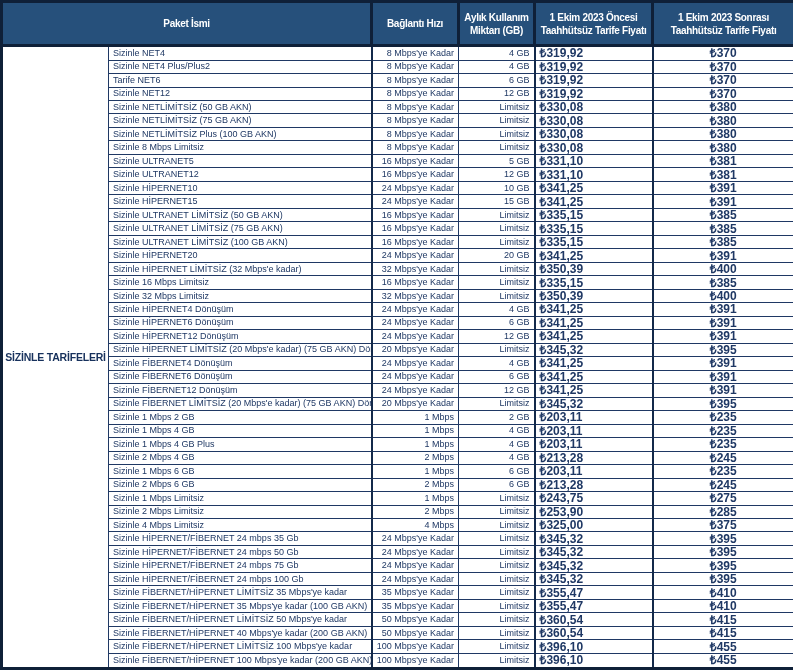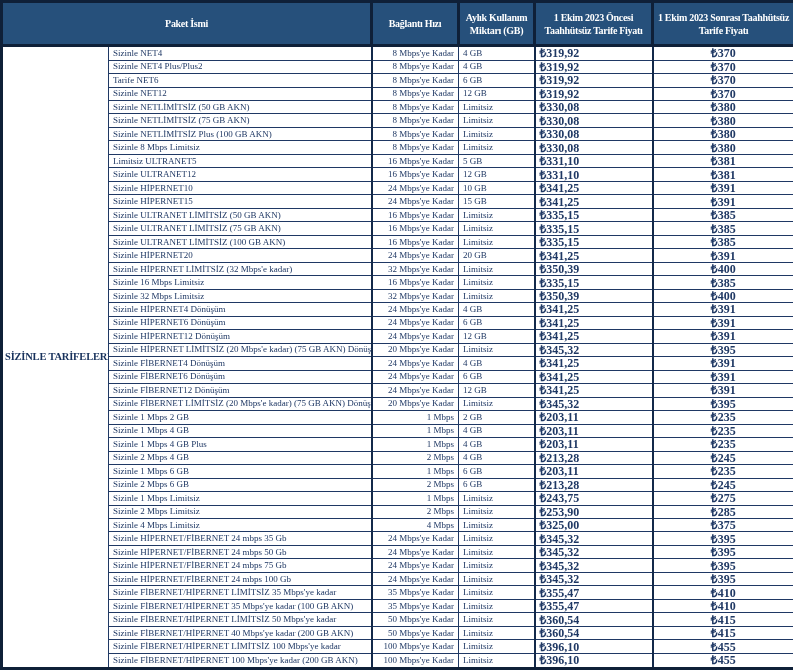--- a/index.html
+++ b/index.html
@@ -1,21 +1,21 @@
 <!DOCTYPE html>
 <html><head>
 <meta charset="utf-8">
 <style>
   * { box-sizing: border-box; }
   html, body { margin: 0; padding: 0; background: #ffffff; }
   .sheet {
     width: 793px;
     height: 670px;
     background: #7f1d1d;
-    font-family: Liberation Serif, serif;
+    font-family: Liberation Sans, sans-serif;
   }
   table.tariff {
     width: 793px;
     height: 670px;
     border-collapse: collapse;
     table-layout: fixed;
     border: 3px solid #0F2038;
   }
   thead tr { height: 44px; }
   th {
@@ -47,21 +47,21 @@
     font-size: 10.5px;
     letter-spacing: -0.2px;
     text-align: center;
     color: #17315C;
     border: 1px solid #1F3864;
     border-left: none;
     padding: 0 2px;
   }
   td.c-package { text-align: left; border-right: 2px solid #13294A; margin-top: 43px; }
   td.c-speed   { text-align: right; }
-  td.c-quota   { text-align: left; border-right: 2px solid #13294A; }
+  td.c-quota   { text-align: right; border-right: 2px solid #13294A; }
   td.c-before  { text-align: left; font-weight: bold; font-size: 12px; border-right: 2px solid #13294A; }
   td.c-after   { text-align: center; font-weight: bold; font-size: 12px; }
 </style>
 </head>
 <body>
 
 <div class="sheet">
   <table class="tariff">
     <colgroup>
       <col style="width:107px">
@@ -132,21 +132,21 @@
           <td class="c-after">₺380</td>
         </tr>
         <tr>
           <td class="c-package">Sizinle 8 Mbps Limitsiz</td>
           <td class="c-speed">8 Mbps'ye Kadar</td>
           <td class="c-quota">Limitsiz</td>
           <td class="c-before">₺330,08</td>
           <td class="c-after">₺380</td>
         </tr>
         <tr>
-          <td class="c-package">Limitsiz ULTRANET5</td>
+          <td class="c-package">Sizinle ULTRANET5</td>
           <td class="c-speed">16 Mbps'ye Kadar</td>
           <td class="c-quota">5 GB</td>
           <td class="c-before">₺331,10</td>
           <td class="c-after">₺381</td>
         </tr>
         <tr>
           <td class="c-package">Sizinle ULTRANET12</td>
           <td class="c-speed">16 Mbps'ye Kadar</td>
           <td class="c-quota">12 GB</td>
           <td class="c-before">₺331,10</td>

